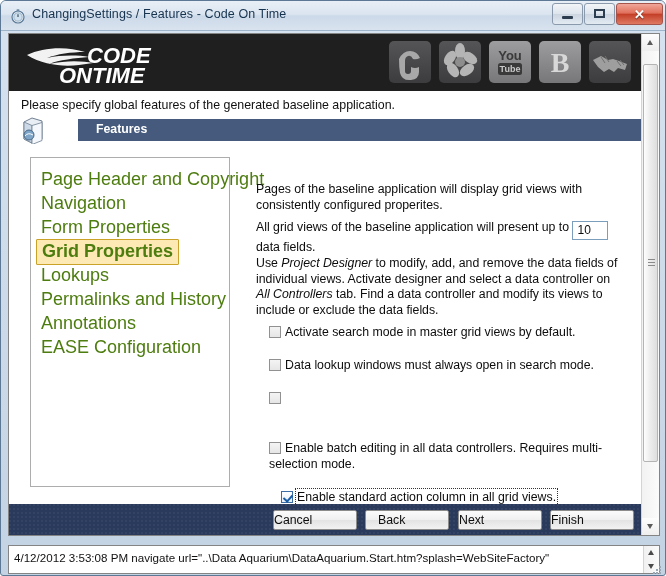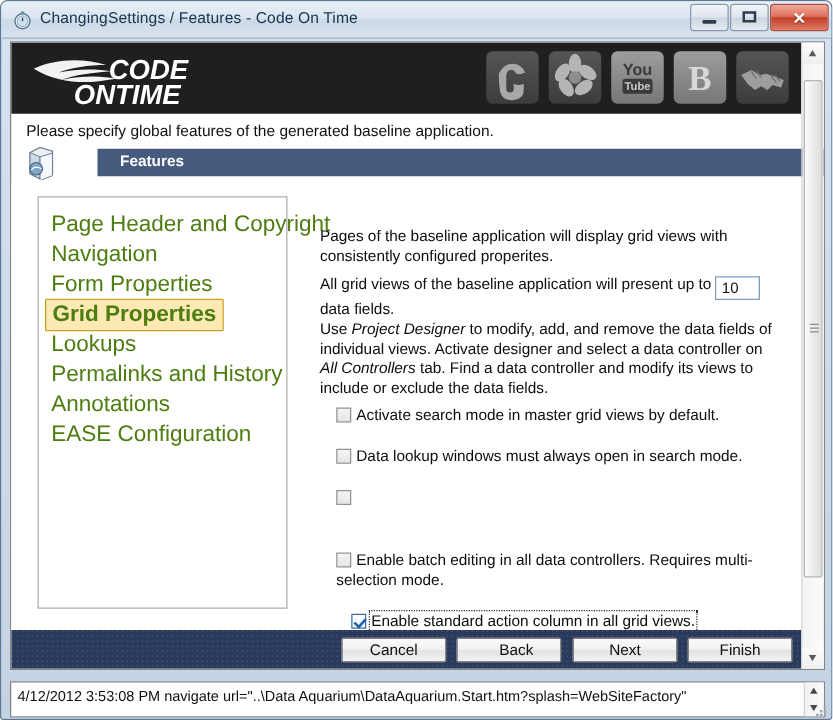--- a/index.html
+++ b/index.html
@@ -270,21 +270,20 @@
   .btn {
     position: absolute;
     top: 6px;
     width: 84px; height: 20px;
     background: linear-gradient(to bottom, #fbfbfb 0%, #f0f0f0 48%, #e3e3e3 52%, #f2f2f2 100%);
     border: 1px solid #8c8c8c;
     border-radius: 2px;
     font-size: 12.3px;
     color: #0d0d0d;
     font-family: "Liberation Sans", sans-serif;
-    text-align: center;
     line-height: 19px;
     cursor: pointer;
     box-sizing: border-box;
   }
 
   
   .vsb {
     position: absolute;
     right: 0; top: 0;
     width: 18px;

